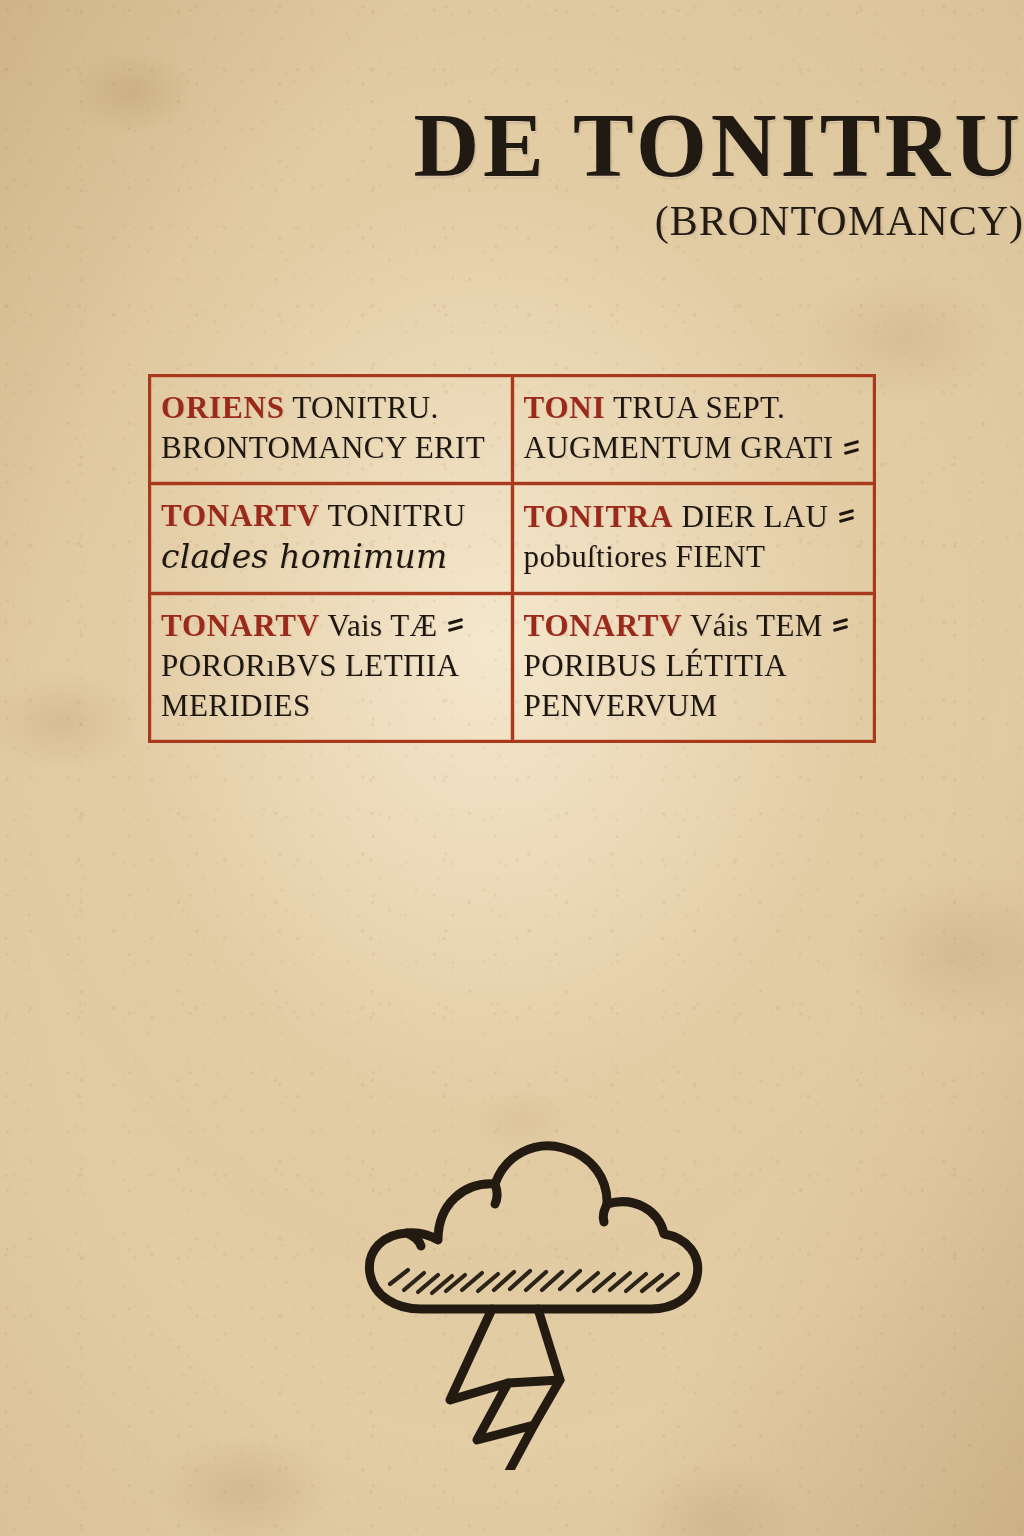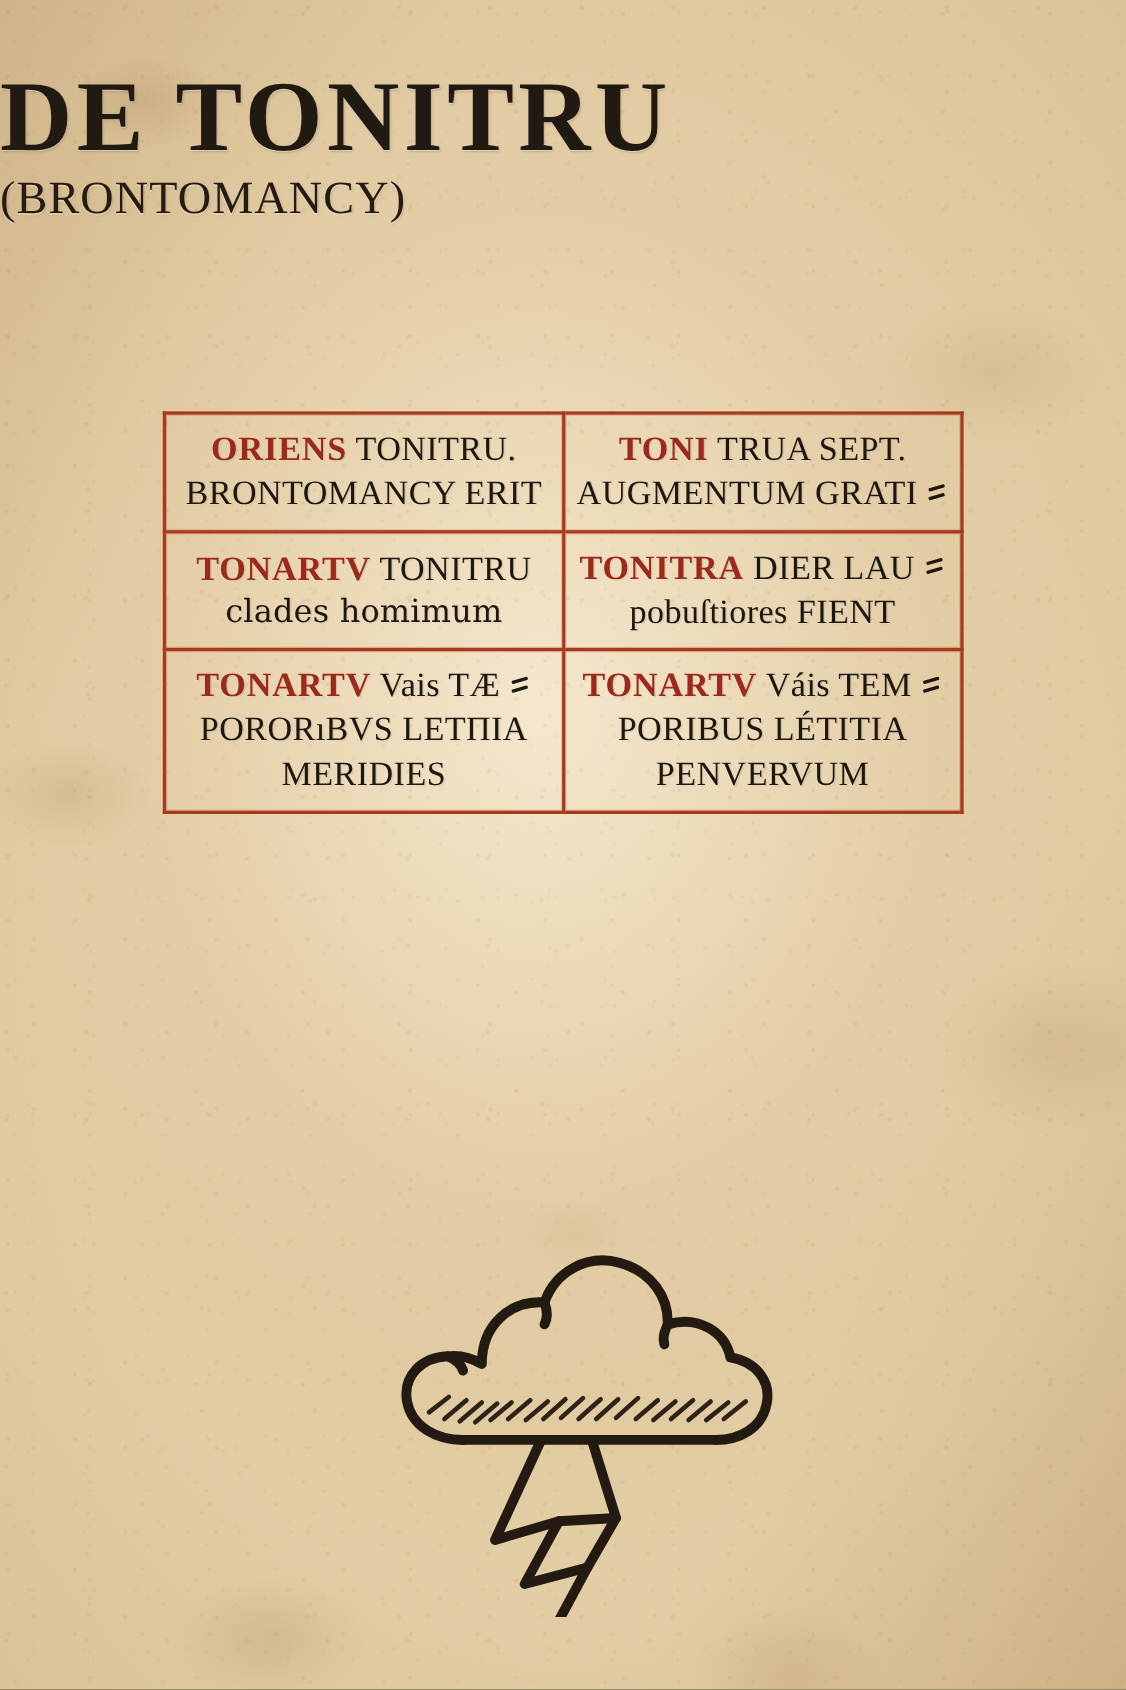--- a/index.html
+++ b/index.html
@@ -73,22 +73,22 @@
 
   .content {
     position: relative;
     z-index: 3;
     width: 100%;
     height: 100%;
   }
 
   
   .titleblock {
-    text-align: left;
-    padding-top: 60px;
+    text-align: right;
+    padding-top: 100px;
   }
   .title-main {
     font-size: 91px;
     letter-spacing: 4px;
     font-weight: 700;
     color: #211a12;
     line-height: 1.02;
     text-shadow: 0 1px 0 rgba(255,248,228,0.45), 1px 2px 2px rgba(60,40,20,0.18);
   }
   .title-sub {
@@ -117,37 +117,37 @@
   }
   table.omens {
     width: 100%;
     border-collapse: collapse;
     table-layout: fixed;
   }
   table.omens td {
     border: 3px solid #a8391c;
     vertical-align: middle;
     padding: 11px 10px 13px 10px;
-    text-align: center;
     box-shadow: inset 0 0 0 1px rgba(168,57,28,0.22);
   }
   td.align-left { text-align: left; padding-left: 18px; }
 
   .line {
     display: block;
     font-size: 31px;
     line-height: 1.30;
     color: #1e1710;
     letter-spacing: 0.4px;
     white-space: nowrap;
     text-shadow: 0 1px 0 rgba(255,248,228,0.40), 1px 1px 1px rgba(60,40,20,0.14);
   }
   .line.script {
     font-family: "DejaVu Serif", "Liberation Serif", serif;
-    font-size: 29px;
+    font-style: italic;
+    font-size: 33px;
     letter-spacing: 0.2px;
   }
   .rubric {
     color: #9b2a1a;
     font-weight: 700;
     letter-spacing: 0.8px;
   }
   .blk { color: #1e1710; }
   .brk {
     display: inline-block;

